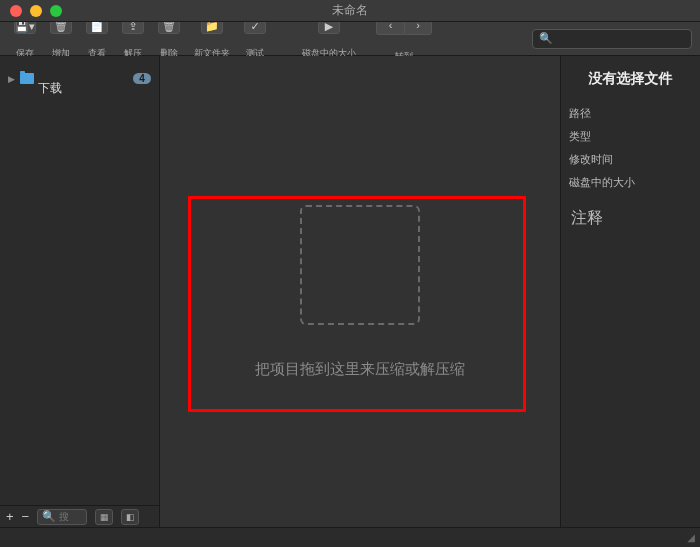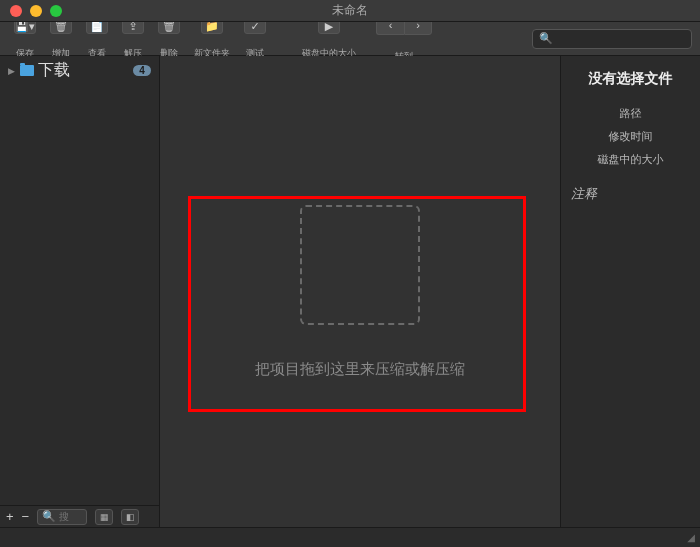--- a/index.html
+++ b/index.html
@@ -77,21 +77,21 @@
     }
     .sb-disclosure { color: #888; font-size: 9px; width: 8px; }
     .sb-folder {
       width: 14px; height: 11px; background: #4aa3df;
       border-radius: 1px; position: relative;
     }
     .sb-folder::before {
       content: ""; position: absolute; top: -2px; left: 0;
       width: 5px; height: 2px; background: #4aa3df; border-radius: 1px 1px 0 0;
     }
-    .sb-text { flex: 1; color: #ddd; font-size: 16px; }
+    .sb-text { flex: 1; color: #ddd; font-size: 12px; margin-top: 20px; }
     .sb-badge {
       background: #6b8ba4; color: #1a1a1a;
       border-radius: 8px; padding: 0 6px;
       font-size: 10px; font-weight: bold;
       min-width: 18px; text-align: center;
     }
     .sb-fill { flex: 1; }
     .sb-footer {
       height: 22px; border-top: 1px solid #1a1a1a;
       display: flex; align-items: center; padding: 0 6px; gap: 8px;
@@ -135,27 +135,26 @@
       width: 140px; background: #2b2b2b;
       border-left: 1px solid #1a1a1a;
       padding: 14px 8px; display: flex; flex-direction: column;
     }
     .insp-title {
       color: #eee; font-size: 14px; font-weight: 600;
       text-align: center; margin-bottom: 14px;
     }
     .insp-row {
       color: #bbb; font-size: 11px;
-      text-align: center; padding: 4px 0;
+      text-align: left; padding: 4px 0;
     }
     .insp-gap { height: 14px; }
     .insp-section {
-      color: #bbb; font-size: 13px; text-align: left;
+      color: #bbb; font-size: 16px; text-align: left;
       padding-left: 2px;
-      font-style: italic;
     }
     .statusbar {
       height: 20px; background: #2b2b2b;
       border-top: 1px solid #1a1a1a;
       display: flex; align-items: center; padding: 0 6px;
     }
     .status-flex { flex: 1; }
     .status-handle { color: #666; font-size: 10px; letter-spacing: -1px; }
     .mag { font-size: 11px; }
   </style>
@@ -250,20 +249,21 @@
     <div class="dropzone">
       <div class="dashed-box"></div>
       <div class="drop-text">把项目拖到这里来压缩或解压缩</div>
     </div>
     <div class="highlight"></div>
   </div>
 
   <div class="inspector">
     <div class="insp-title">没有选择文件</div>
     <div class="insp-row">路径</div>
+    <div class="insp-row">类型</div>
     <div class="insp-row">修改时间</div>
     <div class="insp-row">磁盘中的大小</div>
     <div class="insp-gap"></div>
     <div class="insp-section">注释</div>
   </div>
 </div>
 
 <div class="statusbar">
   <div class="status-flex"></div>
   <div class="status-handle">◢</div>

